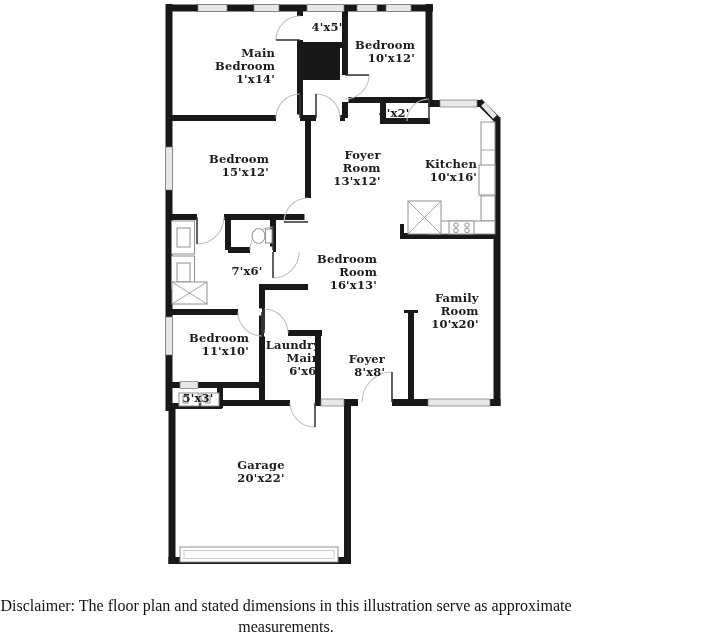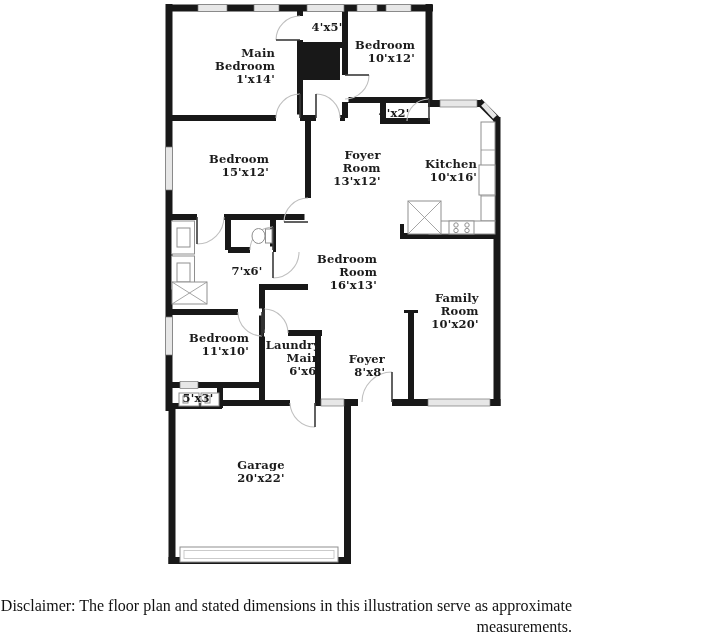--- a/index.html
+++ b/index.html
@@ -9,21 +9,21 @@
   }
   svg.plan{position:absolute;left:0;top:0;}
   .room-label{
     position:absolute;transform:translate(-50%,-50%);
     text-align:right;font-family:"DejaVu Serif","Liberation Serif",serif;
     font-weight:bold;font-size:11.5px;line-height:1.12;color:#1b1b1b;
     white-space:pre-line;letter-spacing:.2px;pointer-events:none;
   }
   .room-label .dims{font-weight:bold;}
   .disclaimer{
-    position:absolute;left:0;top:595px;width:572px;text-align:right;
+    position:absolute;left:0;top:595px;width:572px;text-align:center;
     font-family:"Liberation Serif","DejaVu Serif",serif;font-size:16px;
     line-height:1.32;color:#111;
   }
 </style>
 </head>
 <body>
 
 <div class="stage">
 
   <svg class="plan" width="704" height="639" viewBox="0 0 704 639">

